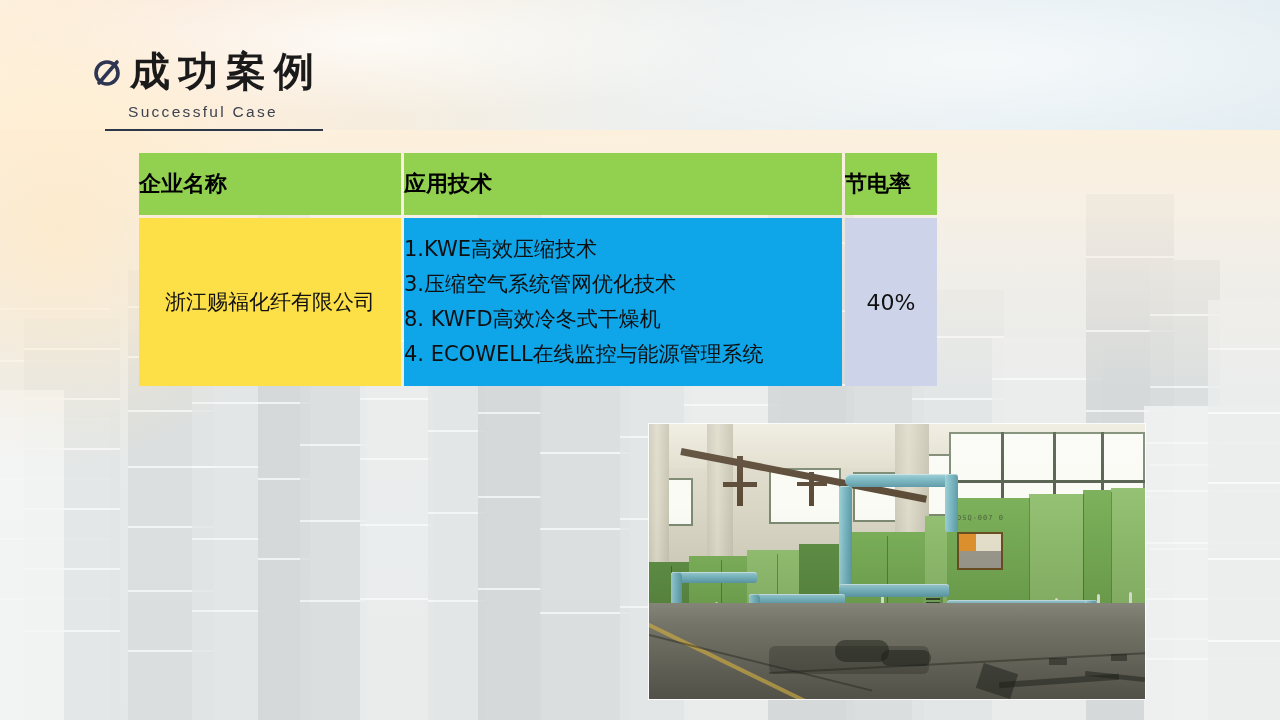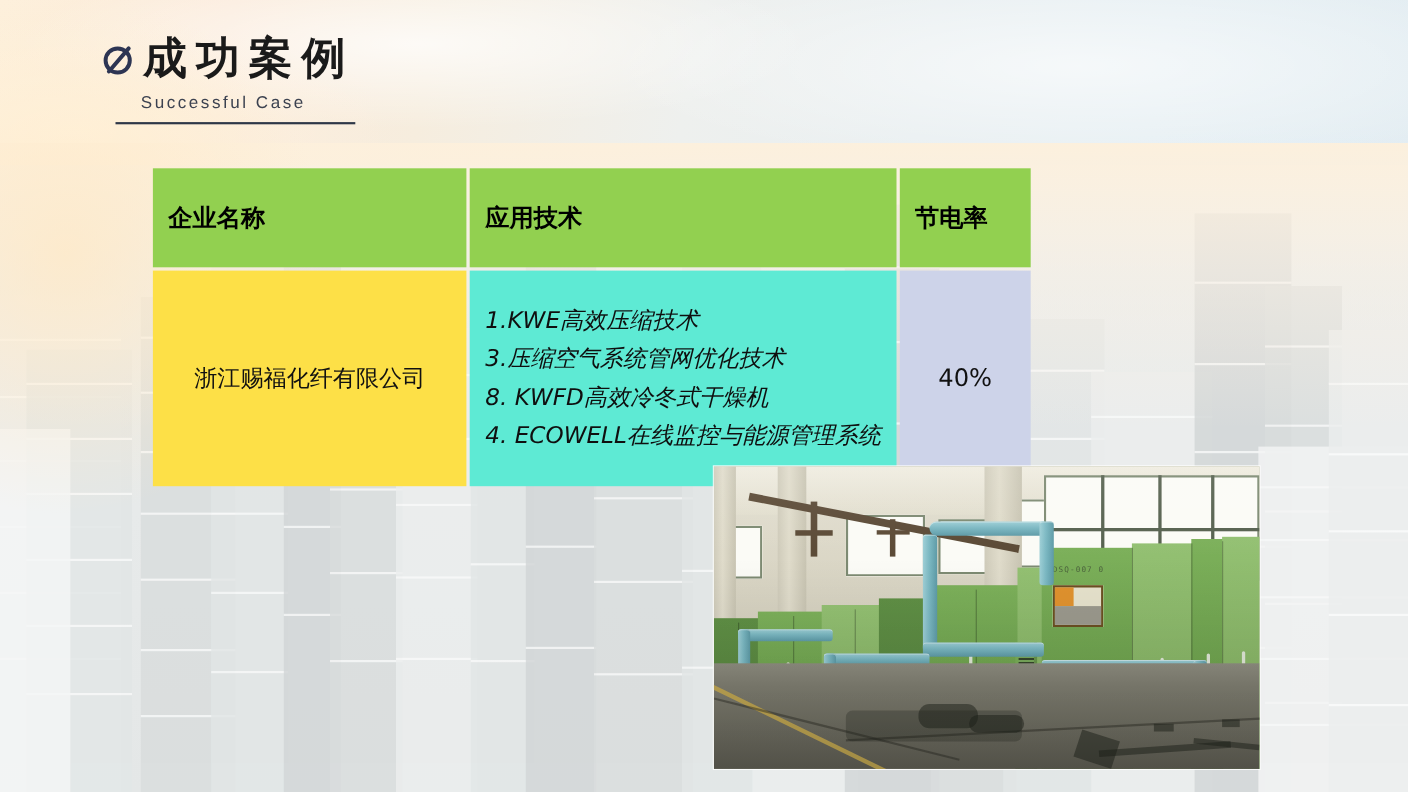--- a/index.html
+++ b/index.html
@@ -42,21 +42,21 @@
     z-index:5;pointer-events:none;
   }
   .bldg{position:absolute;bottom:0;background:#e2e6e6;opacity:.82;}
   .bldg i{position:absolute;left:0;right:0;height:2px;background:rgba(255,255,255,.75);}
   .bldg.lt{background:#eceeee;}
   .bldg.dk{background:#d9dddd;}
   .bldg.vdk{background:#d2d6d7;}
   .bldg.wh{background:#f4f5f5;}
 
   
-  .title-wrap{position:absolute;left:92px;top:32px;z-index:20;}
+  .title-wrap{position:absolute;left:92px;top:50px;z-index:20;}
   .title-row{display:flex;align-items:center;gap:6px;}
   .t-icon{width:32px;height:32px;position:relative;flex:0 0 auto;margin-top:4px;}
   .t-icon svg{display:block;}
   .t-cn{
     font-size:40px;font-weight:bold;color:#1a1a1a;letter-spacing:8px;
     line-height:1.05;white-space:nowrap;
     font-family:"DejaVu Sans","Liberation Sans",sans-serif;
   }
   .t-en{
     margin-left:36px;margin-top:11px;
@@ -77,34 +77,34 @@
     text-shadow:0 1px 1px rgba(0,0,0,.12);
     padding-top:2px;box-sizing:border-box;
   }
 
   
   .tbl{
     position:absolute;left:136px;top:150px;width:804px;z-index:22;
     border-collapse:separate;border-spacing:3px;background:transparent;
   }
   .tbl td{
-    vertical-align:middle;padding:14px;
+    vertical-align:middle;padding:0;
     font-family:"DejaVu Sans","Liberation Sans",sans-serif;
   }
   .th{
     background:#92d050;color:#000000;font-weight:bold;font-size:22px;
     height:62px;padding:0 14px;
   }
   .c-name{
     background:#fde047;color:#111111;font-size:21px;text-align:center;
     width:262px;height:168px;
   }
   .c-tech{
-    background:#5eead4;color:#0f0f0f;font-size:21px;
-    padding:14px 0 14px 14px;line-height:1;font-style:italic;
+    background:#0ea5e9;color:#0f0f0f;font-size:21px;
+    padding:14px 0 14px 14px;line-height:1;
   }
   .c-tech .ln{display:block;padding:7px 0;font-size:21px;white-space:nowrap;}
   .c-rate{
     background:#cdd3e9;color:#111111;font-size:22px;text-align:center;width:92px;
   }
   .w-name{width:262px;} .w-rate{width:92px;}
 
   
   .photo{
     position:absolute;left:649px;top:424px;width:496px;height:275px;

